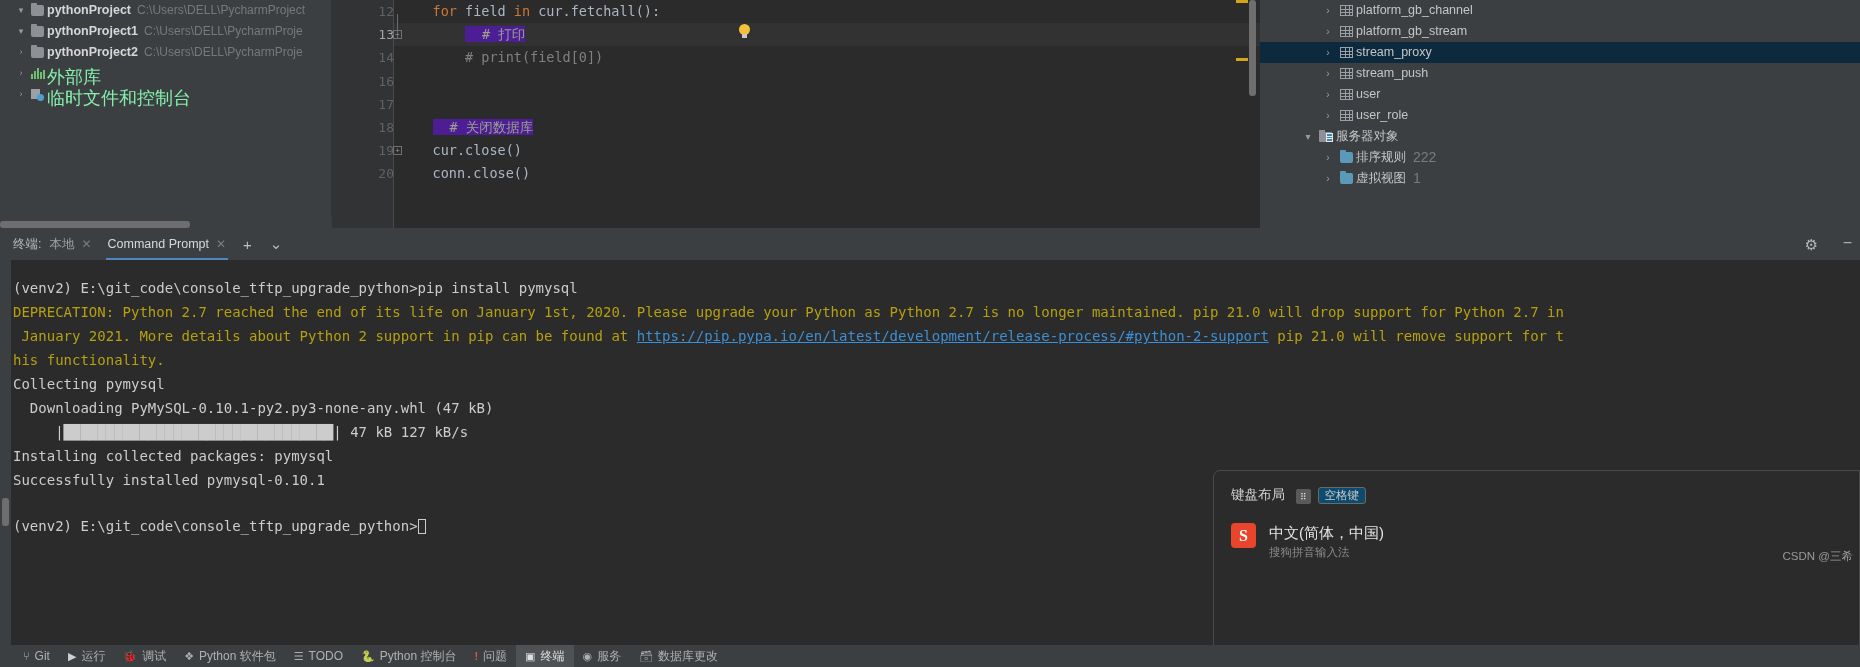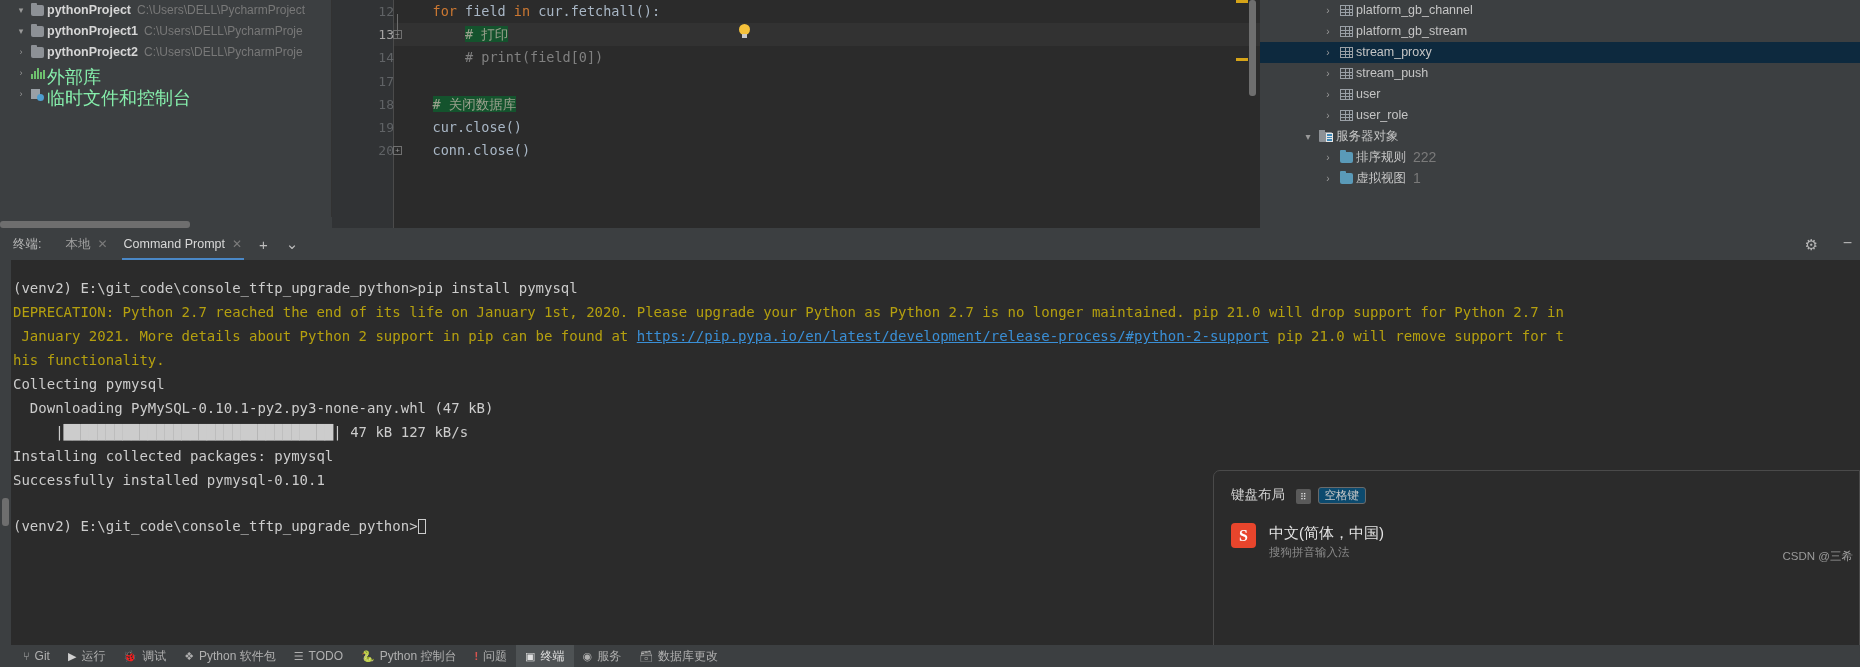--- a/index.html
+++ b/index.html
@@ -64,21 +64,21 @@
     position: absolute; left: 16px; width: 46px; text-align: right;
     font-family: "DejaVu Sans Mono", monospace; font-size: 13px; color: #606366;
   }
   .lnum.cur { color: #a4a3a3; }
   .code-text {
     position: absolute; left: 68px; font-family: "DejaVu Sans Mono", monospace;
     font-size: 13.5px; color: #a9b7c6;
   }
   .kw { color: #cc7832; }
   .cm { color: #808080; }
-  .cm-hl { color: #9aa08d; background: #14532d; }
+  .cm-hl { color: #9aa08d; background: #4c1d95; padding-left: 17px; }
   .fn { color: #a9b7c6; }
   .bulb {
     position: absolute; left: 406px; top: 24px; width: 13px; height: 15px;
   }
   .bulb .glass {
     position: absolute; left: 1px; top: 0; width: 11px; height: 11px; border-radius: 50%;
     background: #f5c13b;
   }
   .bulb .base {
     position: absolute; left: 4px; top: 10px; width: 5px; height: 4px; background: #c9c9c9;
@@ -130,21 +130,21 @@
   .srv-ico .f { position: absolute; left: 0; top: 1px; width: 13px; height: 10px; background: #8d9196; border-radius: 1px; }
   .srv-ico .f::before { content: ""; position: absolute; left: 0; top: -2px; width: 6px; height: 3px; background: #8d9196; }
   .srv-ico .s { position: absolute; right: 0; top: 2px; width: 7px; height: 9px; background: #e6e6e6; }
   .srv-ico .s i { position: absolute; left: 1px; width: 5px; height: 1.6px; background: #3d86b5; }
 
   
   .term-tabbar {
     position: absolute; left: 0; top: 228px; width: 1860px; height: 32px;
     background: #3c3f41; display: flex; align-items: center; padding-left: 13px;
   }
-  .term-label { font-size: 12.5px; color: #bbbbbb; margin-right: 16px; }
+  .term-label { font-size: 12.5px; color: #bbbbbb; }
   .term-tab {
     position: relative; display: flex; align-items: center; height: 32px;
     padding: 0 8px; font-size: 12.5px; color: #a0a0a0; cursor: default;
   }
   .term-tab.active { color: #d8d8d8; }
   .term-tab.active::after {
     content: ""; position: absolute; left: 6px; right: 6px; bottom: 0; height: 2.5px;
     background: #4a88c7;
   }
   .tab-close { margin-left: 7px; color: #7c7c7c; font-size: 12px; }
@@ -272,20 +272,21 @@
       <div class="fold-mark" style="left:61px; top:30px;">−</div>
       <div class="fold-mark" style="left:61px; top:146px;">+</div>
       <div class="bulb">
         <div class="glass"></div>
           <div class="base"></div>
       </div>
       <div id="editor-lines">
           <div class="code-line"><span class="lnum">12</span><span class="code-text"><span class="fn">    </span><span class="kw">for</span><span class="fn"> field </span><span class="kw">in</span><span class="fn"> cur.fetchall():</span></span></div>
           <div class="code-line"><span class="lnum cur">13</span><span class="code-text"><span class="fn">        </span><span class="cm-hl"># 打印</span></span></div>
           <div class="code-line"><span class="lnum">14</span><span class="code-text"><span class="fn">        </span><span class="cm"># print(field[0])</span></span></div>
+          <div class="code-line"><span class="lnum">16</span><span class="code-text"></span></div>
           <div class="code-line"><span class="lnum">17</span><span class="code-text"></span></div>
           <div class="code-line"><span class="lnum">18</span><span class="code-text"><span class="fn">    </span><span class="cm-hl"># 关闭数据库</span></span></div>
           <div class="code-line"><span class="lnum">19</span><span class="code-text"><span class="fn">    cur.close()</span></span></div>
           <div class="code-line"><span class="lnum">20</span><span class="code-text"><span class="fn">    conn.close()</span></span></div>
         </div>
       <div class="editor-vscroll"></div>
       <div class="editor-marker" style="top:0px;"></div>
       <div class="editor-marker" style="top:58px;"></div>
     </div>
 

